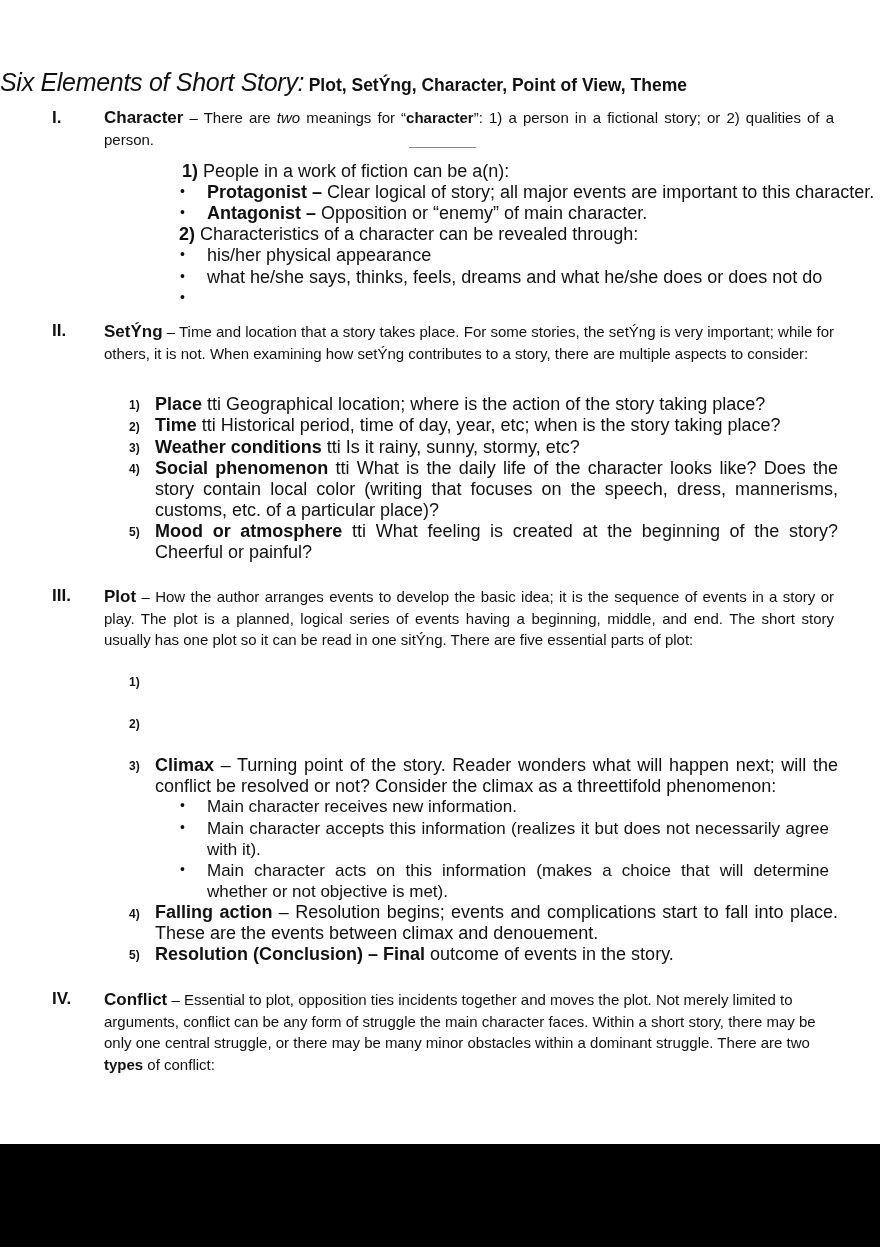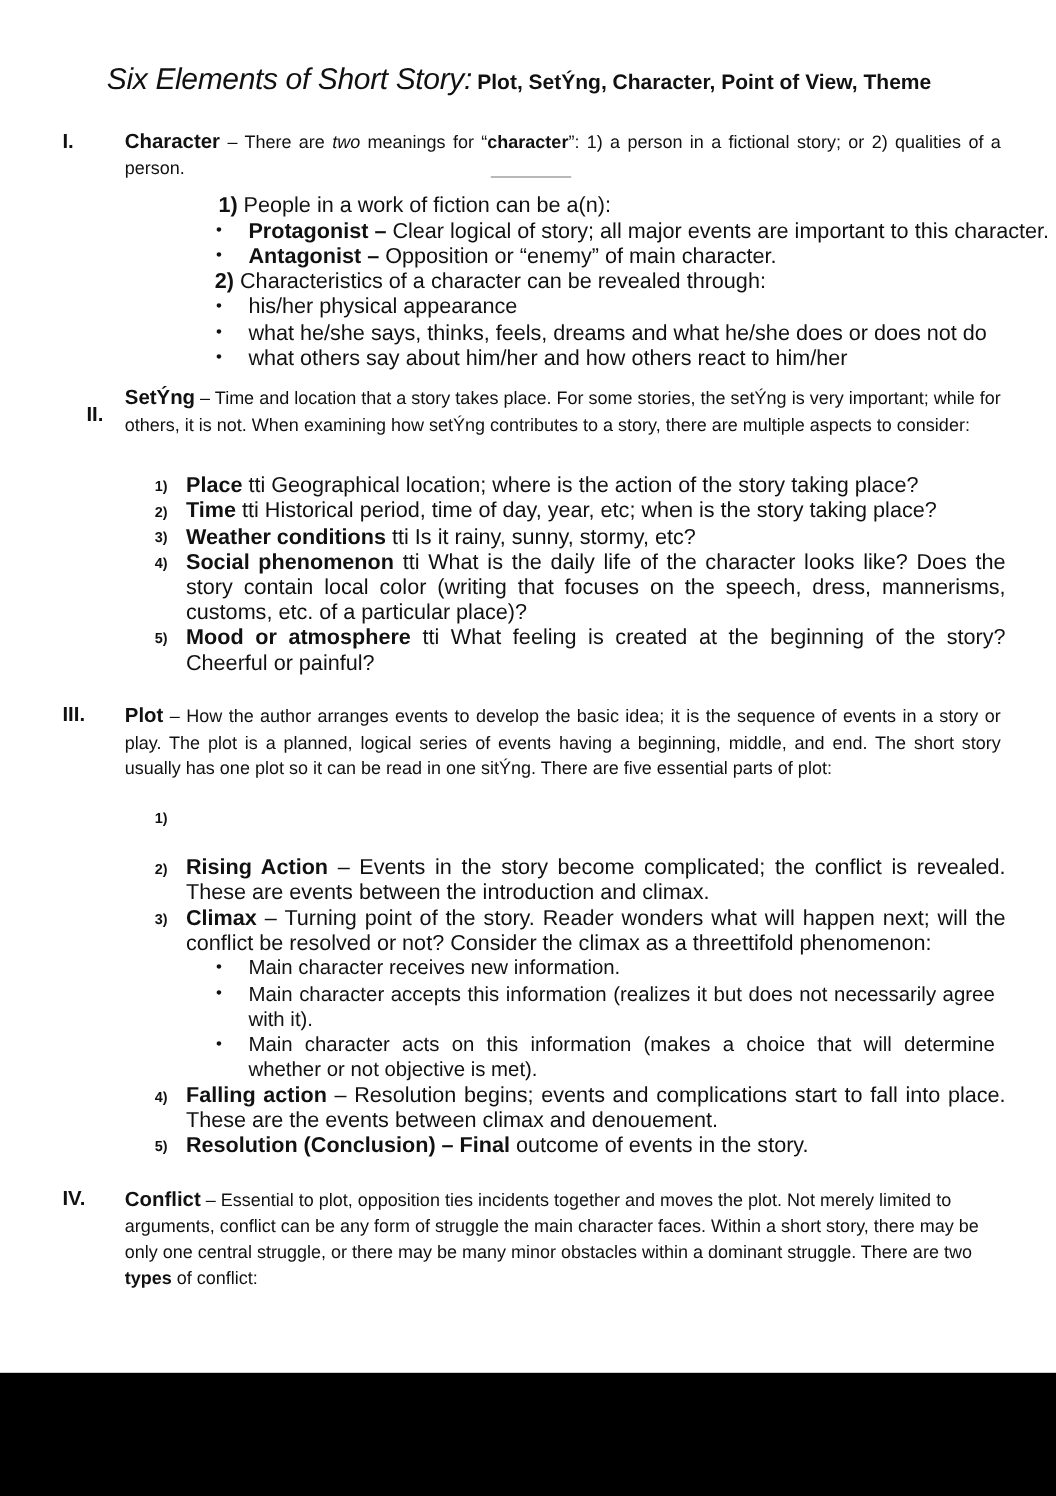--- a/index.html
+++ b/index.html
@@ -1,19 +1,19 @@
 <!DOCTYPE html>
 <html><head>
 <meta charset="utf-8">
 <style>
   html, body { margin:0; padding:0; }
   body { width:880px; height:1247px; background:#000; position:relative; overflow:hidden;
          font-family:"Liberation Sans", sans-serif; color:#111; }
   .page { position:absolute; left:0; top:0; width:880px; height:1144px; background:#fff; }
-  .title { position:absolute; top:52px; left:0; width:776px; text-align:right; white-space:nowrap; }
+  .title { position:absolute; top:68px; left:0; width:776px; text-align:left; white-space:nowrap; }
   .title .t-it { font-style:italic; font-size:25px; font-weight:normal; letter-spacing:-0.3px; }
   .title .t-b { font-weight:bold; font-size:17.5px; }
   .numeral { position:absolute; left:52px; font-weight:bold; font-size:17px; }
   .head { font-weight:bold; font-size:17px; }
   .block { position:absolute; left:104px; width:730px; text-align:justify; font-size:15px; line-height:21.5px; }
   .line { position:absolute; white-space:nowrap; font-size:18px; line-height:21px; }
   .bullet { position:absolute; font-size:14px; }
   .num { position:absolute; left:129px; font-size:12px; font-weight:bold; }
   .item { position:absolute; left:155px; width:683px; font-size:18px; line-height:21px; text-align:justify; }
   .sub-bullet { position:absolute; left:180px; font-size:14px; }
@@ -50,23 +50,22 @@
     <b>Antagonist –</b><span> Opposition or “enemy” of main character.</span>
   </div>
   <div class="line" style="left:179px; top:224px;">
     <b>2)</b><span> Characteristics of a character can be revealed through:</span>
   </div>
   <div class="bullet" style="left:180px; top:246px;">•</div>
   <div class="line" style="left:207px; top:245px;">his/her physical appearance</div>
   <div class="bullet" style="left:180px; top:268px;">•</div>
   <div class="line" style="left:207px; top:267px;">what he/she says, thinks, feels, dreams and what he/she does or does not do</div>
   <div class="bullet" style="left:180px; top:289px;">•</div>
-  <div class="line" style="left:207px; top:288px;">what others say about him/her and how others react to him/her</div>
 
-  <div class="numeral" style="top:336px;margin-left:20px;">II.</div>
+  <div class="numeral" style="top:321px;">II.</div>
   <div class="block" style="top:321px;">
     <span class="head">SetÝng</span><span> – Time and location that a story takes place.  For some stories, the setÝng is very important; while for others, it is not.  When examining how setÝng contributes to a story, there are multiple aspects to consider:</span>
   </div>
 
   <div class="num" style="top:398px;">1)</div>
   <div class="item" style="top:394px;"><b>Place</b><span> tti Geographical location; where is the action of the story taking place?</span></div>
   <div class="num" style="top:420px;">2)</div>
   <div class="item" style="top:415px;"><b>Time</b><span> tti Historical period, time of day, year, etc; when is the story taking place?</span></div>
   <div class="num" style="top:441px;">3)</div>
   <div class="item" style="top:437px;"><b>Weather conditions</b><span> tti Is it rainy, sunny, stormy, etc?</span></div>
@@ -75,21 +74,20 @@
   <div class="num" style="top:525px;">5)</div>
   <div class="item" style="top:521px;"><b>Mood or atmosphere</b><span> tti What feeling is created at the beginning of the story?  Cheerful or painful?</span></div>
 
   <div class="numeral" style="top:586px;">III.</div>
   <div class="block" style="top:586px;">
     <span class="head">Plot</span><span> – How the author arranges events to develop the basic idea; it is the sequence of events in a story or play.  The plot is a planned, logical series of events having a beginning, middle, and end.  The short story usually has one plot so it can be read in one sitÝng.  There are five essential parts of plot:</span>
   </div>
 
   <div class="num" style="top:675px;">1)</div>
   <div class="num" style="top:717px;">2)</div>
-  <div class="item" style="top:712px;"><b>Rising Action</b><span> – Events in the story become complicated; the conflict is revealed.  These are events between the introduction and climax.</span></div>
   <div class="num" style="top:759px;">3)</div>
   <div class="item" style="top:755px;"><b>Climax</b><span> – Turning point of the story.  Reader wonders what will happen next; will the conflict be resolved or not?   Consider the climax as a threettifold phenomenon:</span></div>
 
   <div class="sub-bullet" style="top:797px;">•</div>
   <div class="sub-item" style="top:796px;">Main character receives new information.</div>
   <div class="sub-bullet" style="top:819px;">•</div>
   <div class="sub-item" style="top:818px;">Main character accepts this information (realizes it but does not necessarily agree with it).</div>
   <div class="sub-bullet" style="top:861px;">•</div>
   <div class="sub-item" style="top:860px;">Main character acts on this information (makes a choice that will determine whether or not objective is met).</div>
 

